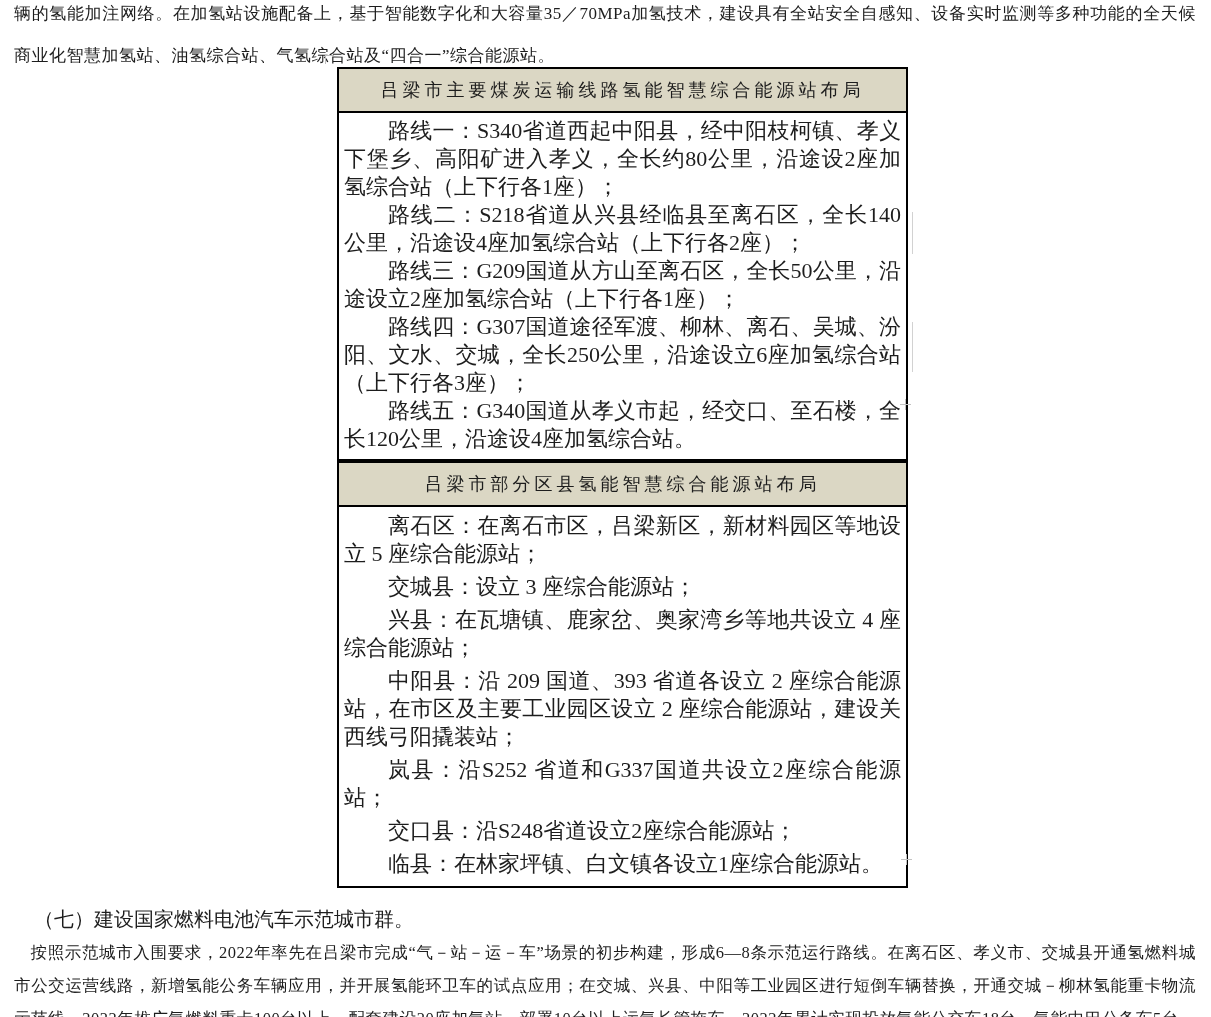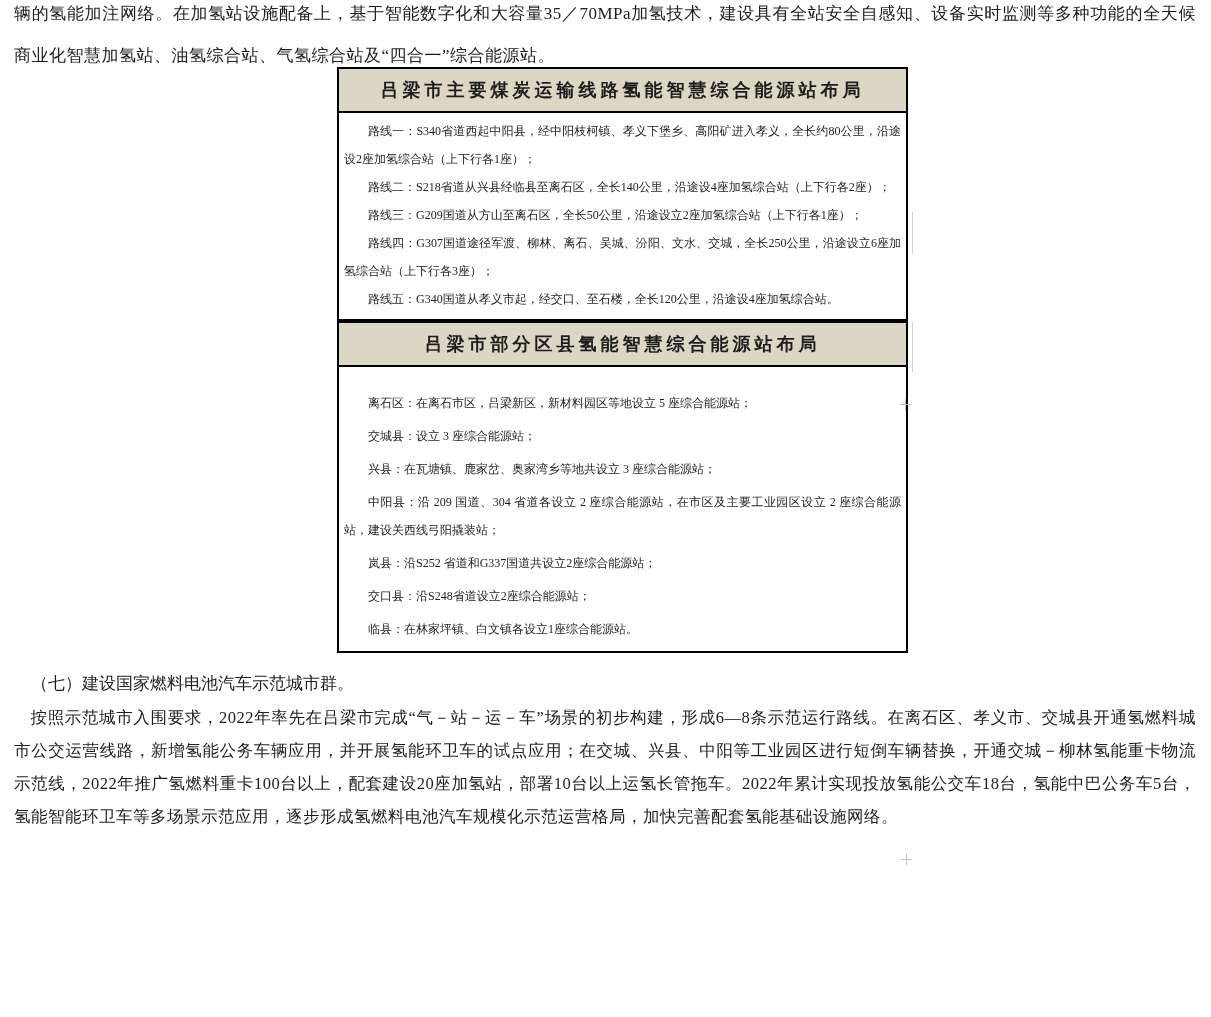--- a/index.html
+++ b/index.html
@@ -14,29 +14,29 @@
     text-align:justify;letter-spacing:0.5px;
   }
   .doc-table{
     width:571px;margin-left:323px;box-sizing:border-box;
     border:2px solid #000;background:#fff;
   }
   .t1{margin-top:-10px;}
   .t2{}
   .thead{
     height:42px;line-height:42px;border-bottom:2px solid #000;
-    text-align:center;font-size:18px;letter-spacing:4px;font-weight:bold;
+    text-align:center;font-size:18px;letter-spacing:4px;font-weight:normal;
   }
-  .tbody{font-size:12px;line-height:28px;text-align:justify;}
+  .tbody{font-size:22px;line-height:28px;text-align:justify;}
   .t1 .tbody{padding:4px 5px 6px;}
-  .t2 .tbody{padding:22px 5px 8px;}
+  .t2 .tbody{padding:5px 5px 8px;}
   .tbody p{margin:0;text-indent:2em;}
   .t2 .tbody p + p{margin-top:5px;font-family:Liberation Serif, serif;}
   .sec-heading{
-    margin:20px 0 0;font-size:17px;line-height:22px;text-indent:1em;
+    margin:20px 0 0;font-size:20px;line-height:22px;text-indent:1em;
   }
   .body-par{
     margin:6px 0 0;font-size:16.5px;line-height:33px;
     text-align:justify;text-indent:1em;letter-spacing:0.5px;
   }
   
   .hcross{
     position:absolute;width:11px;height:11px;
     background:
       linear-gradient(#c3c3c3,#c3c3c3) center/11px 1px no-repeat,
@@ -64,22 +64,22 @@
       <p>路线四：G307国道途径军渡、柳林、离石、吴城、汾阳、文水、交城，全长250公里，沿途设立6座加氢综合站（上下行各3座）；</p>
       <p>路线五：G340国道从孝义市起，经交口、至石楼，全长120公里，沿途设4座加氢综合站。</p>
     </div>
   </div>
 
   <div class="doc-table t2">
     <div class="thead">吕梁市部分区县氢能智慧综合能源站布局</div>
     <div class="tbody">
       <p>离石区：在离石市区，吕梁新区，新材料园区等地设立 5 座综合能源站；</p>
       <p>交城县：设立 3 座综合能源站；</p>
-      <p>兴县：在瓦塘镇、鹿家岔、奥家湾乡等地共设立 3 座综合能源站；</p>
-      <p>中阳县：沿 209 国道、304 省道各设立 2 座综合能源站，在市区及主要工业园区设立 2 座综合能源站，建设关西线弓阳撬装站；</p>
+      <p>兴县：在瓦塘镇、鹿家岔、奥家湾乡等地共设立 4 座综合能源站；</p>
+      <p>中阳县：沿 209 国道、393 省道各设立 2 座综合能源站，在市区及主要工业园区设立 2 座综合能源站，建设关西线弓阳撬装站；</p>
       <p>岚县：沿S252 省道和G337国道共设立2座综合能源站；</p>
       <p>交口县：沿S248省道设立2座综合能源站；</p>
       <p>临县：在林家坪镇、白文镇各设立1座综合能源站。</p>
     </div>
   </div>
 
   <p class="sec-heading">（七）建设国家燃料电池汽车示范城市群。</p>
 
   <p class="body-par"><span>按照示范城市入围要求，2022年率先在吕梁市完成“气－站－运－车”场景的初步构建，形成6—8条示范运行路线。在离石区、孝义市、交城县开通氢燃料城市公交运营线路，新增氢能公务车辆应用，并开展氢能环卫车的试点应用；在交城、兴县、中阳等工业园区进行短倒车辆替换，开通交城－柳林氢能重卡物流示范线，2022年推广氢燃料重卡100台以上，配套建设20座加氢站，部署10台以上运氢长管拖车。2022年累计实现投放氢能公交车18台，氢能中巴公务车5台，氢能智能</span><span>环卫车等多场景示范应用，逐步形成氢燃料电池汽车规模化示范运营格局，加快完善配套氢能基础设施网络。</span></p>
 

